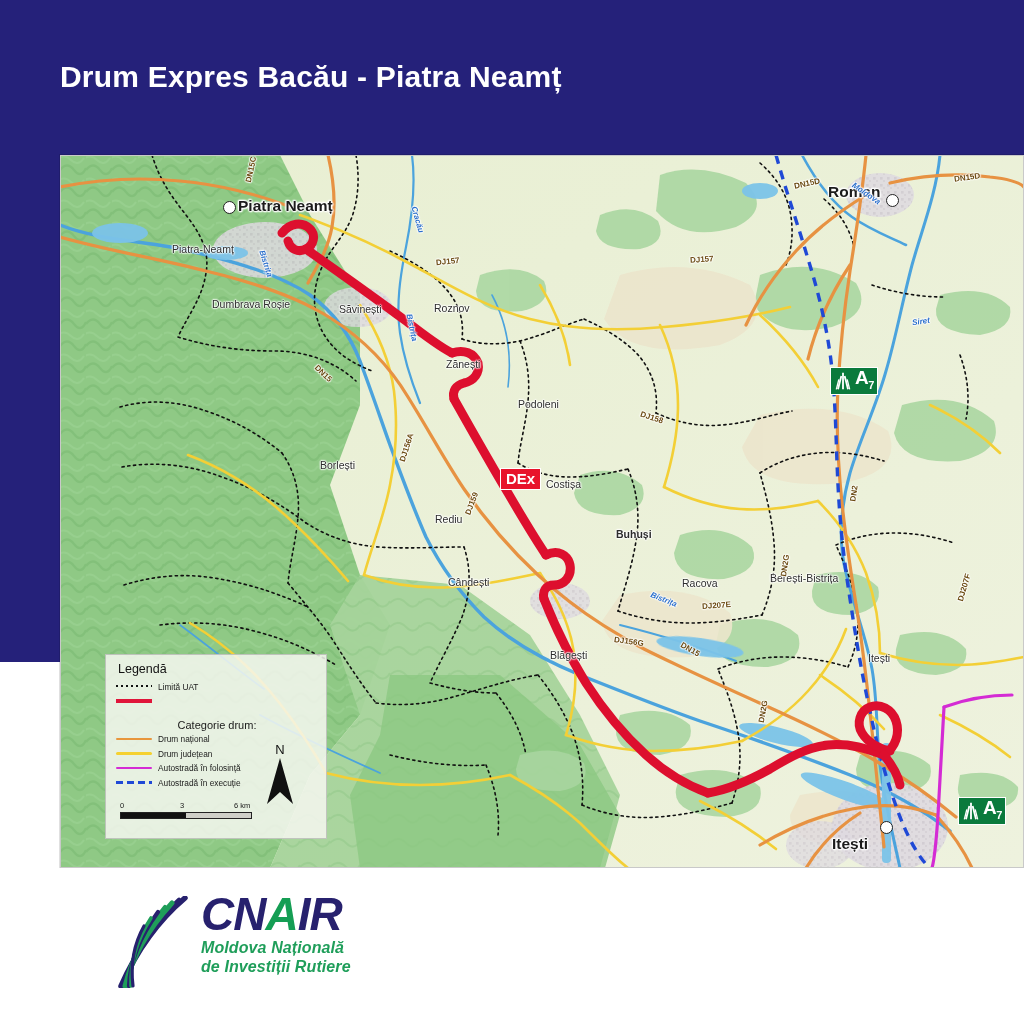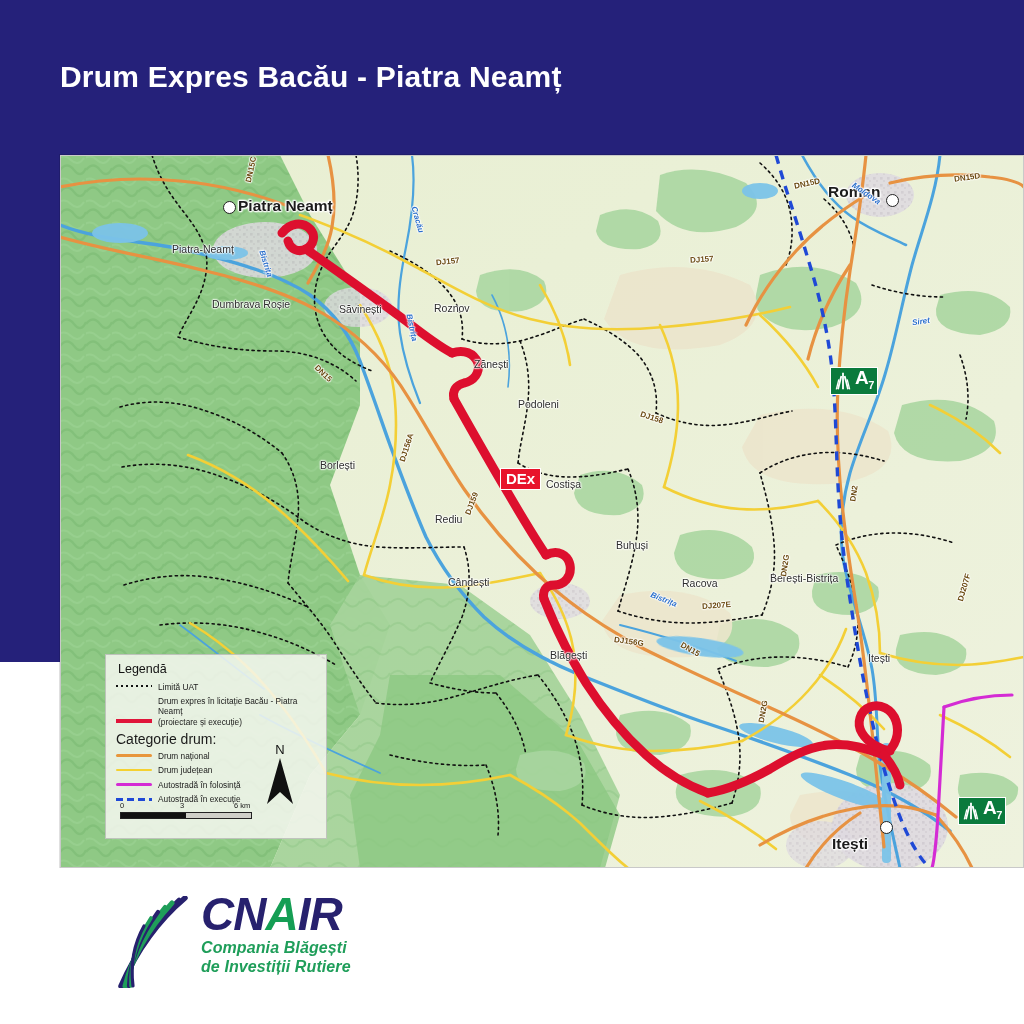--- a/index.html
+++ b/index.html
@@ -55,21 +55,21 @@
     position:absolute;left:45px;top:499px;width:222px;height:185px;
     background:rgba(246,247,240,.86);
     border:1px solid rgba(150,150,150,.5);
     padding:6px 8px 6px 10px;box-sizing:border-box;
     font-size:8.5px;color:#1a1a1a;
   }
   #legend-title{font-size:12.5px;margin:1px 0 5px 2px;color:#111;}
   .leg-row{display:flex;align-items:flex-end;margin:0 0 3.5px 0;}
   .leg-key{width:36px;min-width:36px;height:11px;position:relative;margin-right:6px;}
   .leg-label{line-height:10.5px;font-size:8.3px;}
-  .leg-sec{margin:4px 0 3px 0;font-size:14px;}
+  .leg-sec{margin:12px 0 3px 0;font-size:11px;text-align:center;}
   .k-dot{position:absolute;top:4px;left:0;width:36px;height:2px;
     background-image:repeating-linear-gradient(to right,#111 0 2px,transparent 2px 5px);}
   .k-red{position:absolute;top:3px;left:0;width:36px;height:4px;background:#e0153a;}
   .k-orange{position:absolute;top:4px;left:0;width:36px;height:2.6px;background:#e8963c;border-radius:2px;}
   .k-yellow{position:absolute;top:4px;left:0;width:36px;height:2.6px;background:#f5d130;border-radius:2px;}
   .k-magenta{position:absolute;top:4px;left:0;width:36px;height:2.6px;background:#d42bd4;border-radius:2px;}
   .k-bluedash{position:absolute;top:4px;left:0;width:36px;height:3px;
     background-image:repeating-linear-gradient(to right,#1f49d6 0 7px,transparent 7px 11px);}
 
   
@@ -353,26 +353,26 @@
   <div class="city-dot" style="left:826px;top:39px;"></div>
   <span class="mlbl city-major" style="left:768px;top:28px;">Roman</span>
 
   <div class="city-dot" style="left:820px;top:666px;"></div>
   <span class="mlbl city-major" style="left:772px;top:680px;">Itești</span>
 
   <span class="mlbl place" style="left:112px;top:88px;">Piatra-Neamț</span>
   <span class="mlbl place" style="left:152px;top:143px;">Dumbrava Roșie</span>
   <span class="mlbl place" style="left:279px;top:148px;">Săvinești</span>
   <span class="mlbl place" style="left:374px;top:147px;">Roznov</span>
-  <span class="mlbl place" style="left:414px;top:203px;text-align:center;">Zănești</span>
+  <span class="mlbl place" style="left:386px;top:203px;text-align:center;">Zănești</span>
   <span class="mlbl place" style="left:458px;top:243px;">Podoleni</span>
   <span class="mlbl place" style="left:260px;top:304px;">Borlești</span>
   <span class="mlbl place" style="left:375px;top:358px;">Rediu</span>
   <span class="mlbl place" style="left:486px;top:323px;">Costișa</span>
-  <span class="mlbl place" style="left:556px;top:384px;">Buhuși</span>
+  <span class="mlbl place" style="left:556px;top:373px;font-weight:bold;">Buhuși</span>
   <span class="mlbl place" style="left:388px;top:421px;">Cândești</span>
   <span class="mlbl place" style="left:490px;top:494px;">Blăgești</span>
   <span class="mlbl place" style="left:622px;top:422px;">Racova</span>
   <span class="mlbl place" style="left:710px;top:417px;text-align:right;">Berești-Bistrița</span>
   <span class="mlbl place" style="left:766px;top:497px;padding-left:42px;">Itești</span>
 
   <span class="mlbl road-lbl" style="left:178px;top:10px;transform:rotate(-78deg);">DN15C</span>
   <span class="mlbl road-lbl" style="left:376px;top:102px;transform:rotate(-6deg);">DJ157</span>
   <span class="mlbl road-lbl" style="left:630px;top:100px;transform:rotate(-4deg);">DJ157</span>
   <span class="mlbl road-lbl" style="left:580px;top:258px;transform:rotate(18deg);">DJ158</span>
@@ -427,24 +427,20 @@
       <span class="leg-key">
           <i class="k-dot"></i>
         </span>
       <span class="leg-label">Limită UAT</span>
     </div>
 
     <div class="leg-row">
       <span class="leg-key">
           <i class="k-red"></i>
         </span>
-      <span class="leg-label">
-        <span>Drum expres în licitație Bacău - Piatra Neamț</span><br>
-        <span>(proiectare și execuție)</span>
-      </span>
     </div>
 
     <div class="leg-sec">Categorie drum:</div>
 
     <div class="leg-row">
       <span class="leg-key">
           <i class="k-orange"></i>
         </span>
       <span class="leg-label">Drum național</span>
     </div>
@@ -494,17 +490,17 @@
       <path d="M70 2 C44 24 22 54 6 90" stroke="#27216e" stroke-width="5.5" fill="none" stroke-linecap="round"></path>
       <path d="M64 4 C40 26 20 56 8 90" stroke="#27216e" stroke-width="4.5" fill="none" stroke-linecap="round"></path>
       <path d="M57 7 C36 30 18 58 10 90" stroke="#1f9e5a" stroke-width="5" fill="none" stroke-linecap="round"></path>
       <path d="M50 11 C31 34 16 60 12 90" stroke="#1f9e5a" stroke-width="4.2" fill="none" stroke-linecap="round"></path>
       <path d="M43 16 C27 38 15 62 14 90" stroke="#27216e" stroke-width="4.2" fill="none" stroke-linecap="round"></path>
       <path d="M36 22 C23 42 15 64 16 90" stroke="#1f9e5a" stroke-width="3.6" fill="none" stroke-linecap="round"></path>
       <path d="M29 30 C20 46 15 66 18 90" stroke="#27216e" stroke-width="3.2" fill="none" stroke-linecap="round"></path>
     </svg>
     <div id="logo-text">
       <div id="logo-cnair"><span>CN</span><span class="g">A</span><span>IR</span></div>
-      <div class="logo-sub">Compania Blăgești</div>
+      <div class="logo-sub">Moldova Națională</div>
       <div class="logo-sub">de Investiții Rutiere</div>
     </div>
   </div>
 </div>
 
 </body></html>

